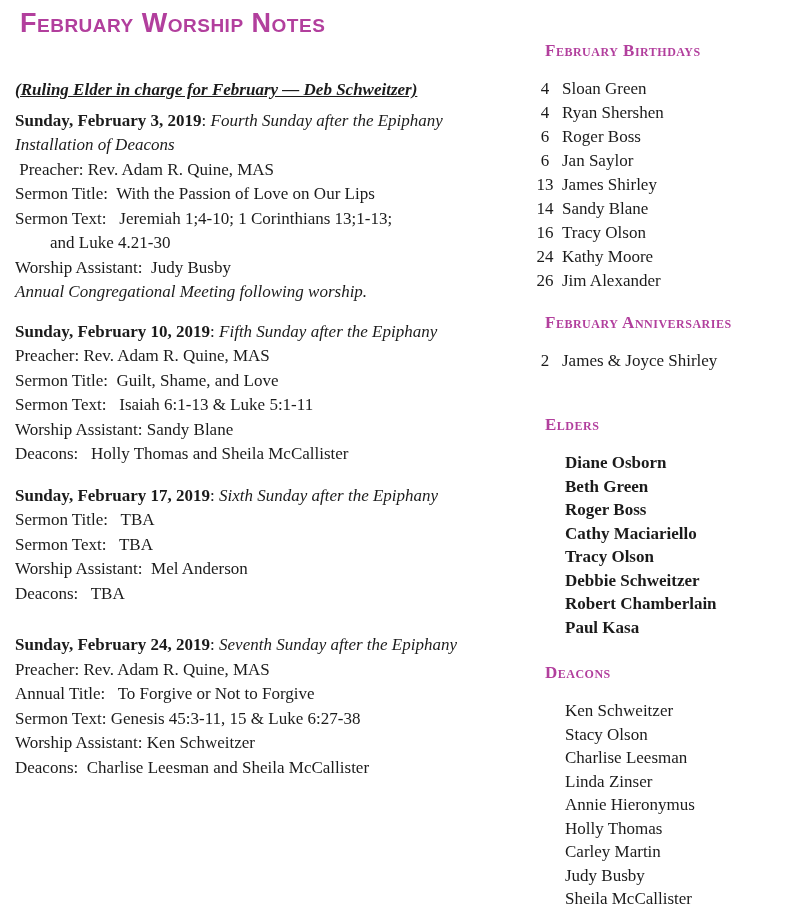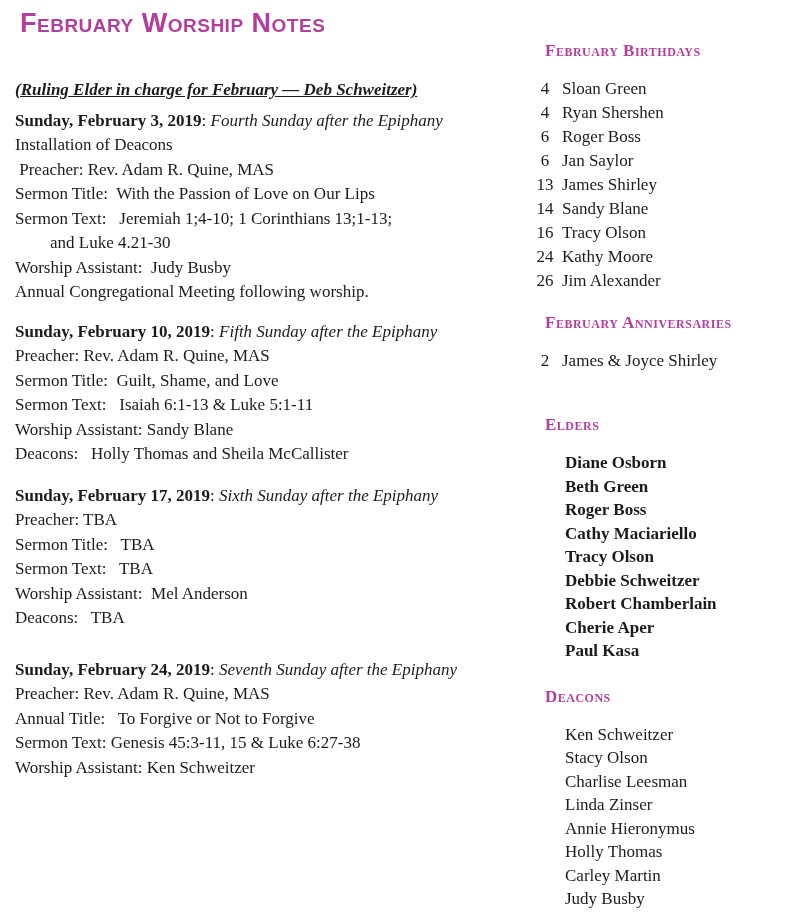--- a/index.html
+++ b/index.html
@@ -45,21 +45,21 @@
   .service.s3 { margin-top: 17px; }
   .service.s4 { margin-top: 27px; }
   .line {
     font-size: 17px;
     line-height: 24.5px;
     min-height: 24.5px;
     white-space: pre-wrap;
   }
   .svc-head .date { font-weight: bold; }
   .svc-head .subtitle { font-style: italic; }
-  .italic { }
+  .italic { font-style: italic; }
   .cont { padding-left: 35px; }
   
   .right-col {
     position: absolute;
     left: 530px; top: 25px;
     width: 262px;
   }
   .side-title {
     margin: 15px;
     font-family: Liberation Serif, serif;
@@ -120,33 +120,33 @@
       <div class="line svc-head"><span class="date">Sunday, February 10, 2019</span><span class="sep">: </span><span class="subtitle">Fifth Sunday after the Epiphany</span></div>
       <div class="line">Preacher: Rev. Adam R. Quine, MAS</div>
       <div class="line">Sermon Title:  Guilt, Shame, and Love</div>
       <div class="line">Sermon Text:   Isaiah 6:1-13 &amp; Luke 5:1-11</div>
       <div class="line">Worship Assistant: Sandy Blane</div>
       <div class="line">Deacons:   Holly Thomas and Sheila McCallister</div>
     </section>
 
     <section class="service s3">
       <div class="line svc-head"><span class="date">Sunday, February 17, 2019</span><span class="sep">: </span><span class="subtitle">Sixth Sunday after the Epiphany</span></div>
-      <div class="line">Preacher: TBA</div>
       <div class="line">Sermon Title:   TBA</div>
       <div class="line">Sermon Text:   TBA</div>
       <div class="line">Worship Assistant:  Mel Anderson</div>
       <div class="line">Deacons:   TBA</div>
     </section>
 
     <section class="service s4">
       <div class="line svc-head"><span class="date">Sunday, February 24, 2019</span><span class="sep">: </span><span class="subtitle">Seventh Sunday after the Epiphany</span></div>
       <div class="line">Preacher: Rev. Adam R. Quine, MAS</div>
       <div class="line">Annual Title:   To Forgive or Not to Forgive</div>
       <div class="line">Sermon Text: Genesis 45:3-11, 15 &amp; Luke 6:27-38</div>
       <div class="line">Worship Assistant: Ken Schweitzer</div>
+      <div class="line">Deacons:  Charlise Leesman and Sheila McCallister</div>
     </section>
 
   </div>
 
   <div class="right-col">
 
     <h2 class="side-title">February Birthdays</h2>
     <div class="bday-list">
       <div class="day-row">
           <span class="day">4</span>
@@ -196,21 +196,20 @@
 
     <h2 class="side-title elders">Elders</h2>
     <div class="names-list elders-list">
       <div class="nm-line">Diane Osborn</div>
       <div class="nm-line">Beth Green</div>
       <div class="nm-line">Roger Boss</div>
       <div class="nm-line">Cathy Maciariello</div>
       <div class="nm-line">Tracy Olson</div>
       <div class="nm-line">Debbie Schweitzer</div>
       <div class="nm-line">Robert Chamberlain</div>
-      <div class="nm-line">Cherie Aper</div>
       <div class="nm-line">Paul Kasa</div>
     </div>
 
     <h2 class="side-title deacs">Deacons</h2>
     <div class="names-list deacons-list">
       <div class="nm-line">Ken Schweitzer</div>
       <div class="nm-line">Stacy Olson</div>
       <div class="nm-line">Charlise Leesman</div>
       <div class="nm-line">Linda Zinser</div>
       <div class="nm-line">Annie Hieronymus</div>

